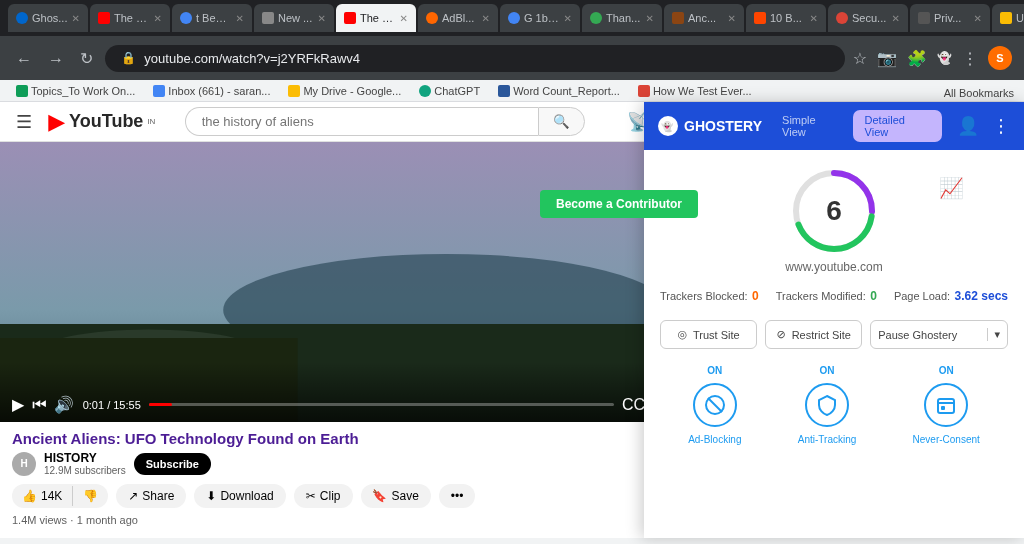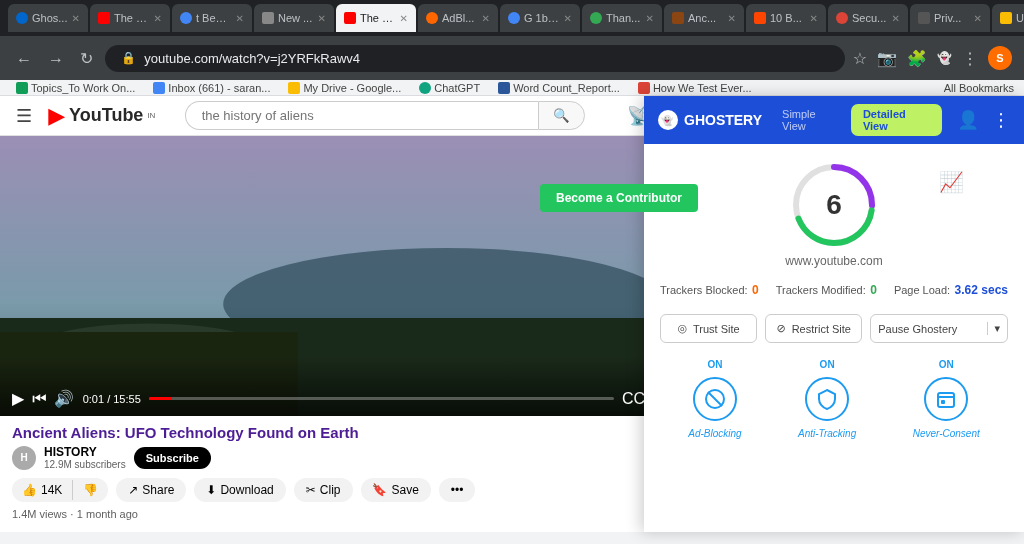--- a/index.html
+++ b/index.html
@@ -28,21 +28,21 @@
 
     
     .address-bar { display: flex; align-items: center; background: #3c4043; padding: 6px 12px; gap: 8px; height: 44px; }
     .nav-btn { color: #bdc1c6; font-size: 16px; cursor: pointer; padding: 4px; }
     .url-bar { flex: 1; background: #202124; border-radius: 20px; padding: 6px 16px; display: flex; align-items: center; gap: 8px; color: #e8eaed; font-size: 13px; }
     .url-lock { color: #bdc1c6; font-size: 12px; }
     .address-bar-right { display: flex; align-items: center; gap: 10px; color: #bdc1c6; font-size: 16px; }
     .profile-circle { width: 24px; height: 24px; background: #ff6d00; border-radius: 50%; color: white; font-size: 11px; display: flex; align-items: center; justify-content: center; font-weight: bold; }
 
     
-    .bookmarks-bar { background: #f1f3f4; display: flex; align-items: center; padding: 2px 10px; gap: 6px; height: 16px; border-bottom: 1px solid #dadce0; font-size: 11px; color: #444; overflow: hidden; }
+    .bookmarks-bar { background: #f1f3f4; display: flex; align-items: flex-end; padding: 2px 10px; gap: 6px; height: 22px; border-bottom: 1px solid #dadce0; font-size: 11px; color: #444; overflow: hidden; }
     .bookmark-item { display: flex; align-items: center; gap: 3px; cursor: pointer; padding: 2px 6px; border-radius: 3px; white-space: nowrap; }
     .bm-icon { width: 12px; height: 12px; border-radius: 2px; flex-shrink: 0; }
     .bm-topics { background: #0f9d58; }
     .bm-inbox { background: #4285f4; }
     .bm-drive { background: #fbbc04; }
     .bm-chatgpt { background: #10a37f; border-radius: 50%; }
     .bm-word { background: #2b579a; }
     .bm-howwe { background: #db4437; }
     .all-bookmarks { margin-left: auto; font-size: 11px; color: #444; }
 
@@ -100,21 +100,21 @@
     .sv-meta { font-size: 10px; color: #606060; }
 
     
     .ghostery-popup { position: absolute; top: 0; right: 0; width: 380px; height: 100%; background: white; box-shadow: -3px 0 15px rgba(0,0,0,0.2); z-index: 100; display: flex; flex-direction: column; }
     .ghostery-header { background: #1d4ed8; padding: 8px 14px; display: flex; align-items: center; gap: 8px; }
     .ghostery-logo { color: white; font-size: 14px; font-weight: bold; display: flex; align-items: center; gap: 6px; }
     .ghostery-logo-icon { width: 20px; height: 20px; background: white; border-radius: 50%; display: flex; align-items: center; justify-content: center; }
     .ghostery-logo-icon span { color: #1d4ed8; font-size: 10px; font-weight: bold; }
     .ghostery-view-tabs { display: flex; margin-left: auto; gap: 0; }
     .g-view-tab { padding: 4px 12px; font-size: 11px; color: rgba(255,255,255,0.7); cursor: pointer; border-radius: 12px; }
-    .g-view-tab.active { background: #bef264; color: #1d4ed8; font-weight: 700; border-radius: 7px; }
+    .g-view-tab.active { background: #c4b5fd; color: #1d4ed8; font-weight: 400; border-radius: 7px; }
 
     .ghostery-body { flex: 1; padding: 16px; overflow-y: auto; }
     
     .score-circle-container { display: flex; flex-direction: column; align-items: center; margin-bottom: 12px; }
     .score-circle { position: relative; width: 90px; height: 90px; }
     .score-circle svg { transform: rotate(-90deg); }
     .score-number { position: absolute; top: 50%; left: 50%; transform: translate(-50%, -50%); font-size: 28px; font-weight: bold; color: #333; }
     .score-domain { font-size: 12px; color: #666; margin-top: 4px; }
 
     .stats-row { display: flex; gap: 12px; margin-bottom: 16px; justify-content: space-between; }
@@ -125,21 +125,21 @@
     .stat-value.green { color: #34a853; font-weight: bold; }
     .stat-value.blue { color: #1d4ed8; font-weight: bold; }
 
     .action-buttons { display: flex; gap: 8px; margin-bottom: 16px; }
     .g-action-btn { flex: 1; border: 1px solid #ccc; background: white; border-radius: 6px; padding: 7px; display: flex; align-items: center; justify-content: center; gap: 6px; font-size: 11px; color: #444; cursor: pointer; }
 
     .feature-row { display: flex; justify-content: space-around; margin-top: 8px; }
     .feature-item { display: flex; flex-direction: column; align-items: center; gap: 7px; }
     .feature-status { font-size: 10px; color: #1d9bf0; font-weight: bold; }
     .feature-icon-circle { width: 44px; height: 44px; border: 2px solid #1d9bf0; border-radius: 50%; display: flex; align-items: center; justify-content: center; color: #1d9bf0; font-size: 18px; }
-    .feature-label { font-size: 10px; color: #1d9bf0; text-align: left; font-weight: 500; font-style: italic; }
+    .feature-label { font-size: 10px; color: #1d9bf0; text-align: left; font-weight: 500; }
 
     .become-contributor { background: #22c55e; color: white; border: none; padding: 7px 16px; border-radius: 4px; font-size: 12px; font-weight: 600; cursor: pointer; position: absolute; top: 88px; left: 540px; z-index: 200; }
 
     
     .yt-sidebar::-webkit-scrollbar { display: none; }
   </style>
 </head>
 <body>
 
 <div class="browser-chrome">

